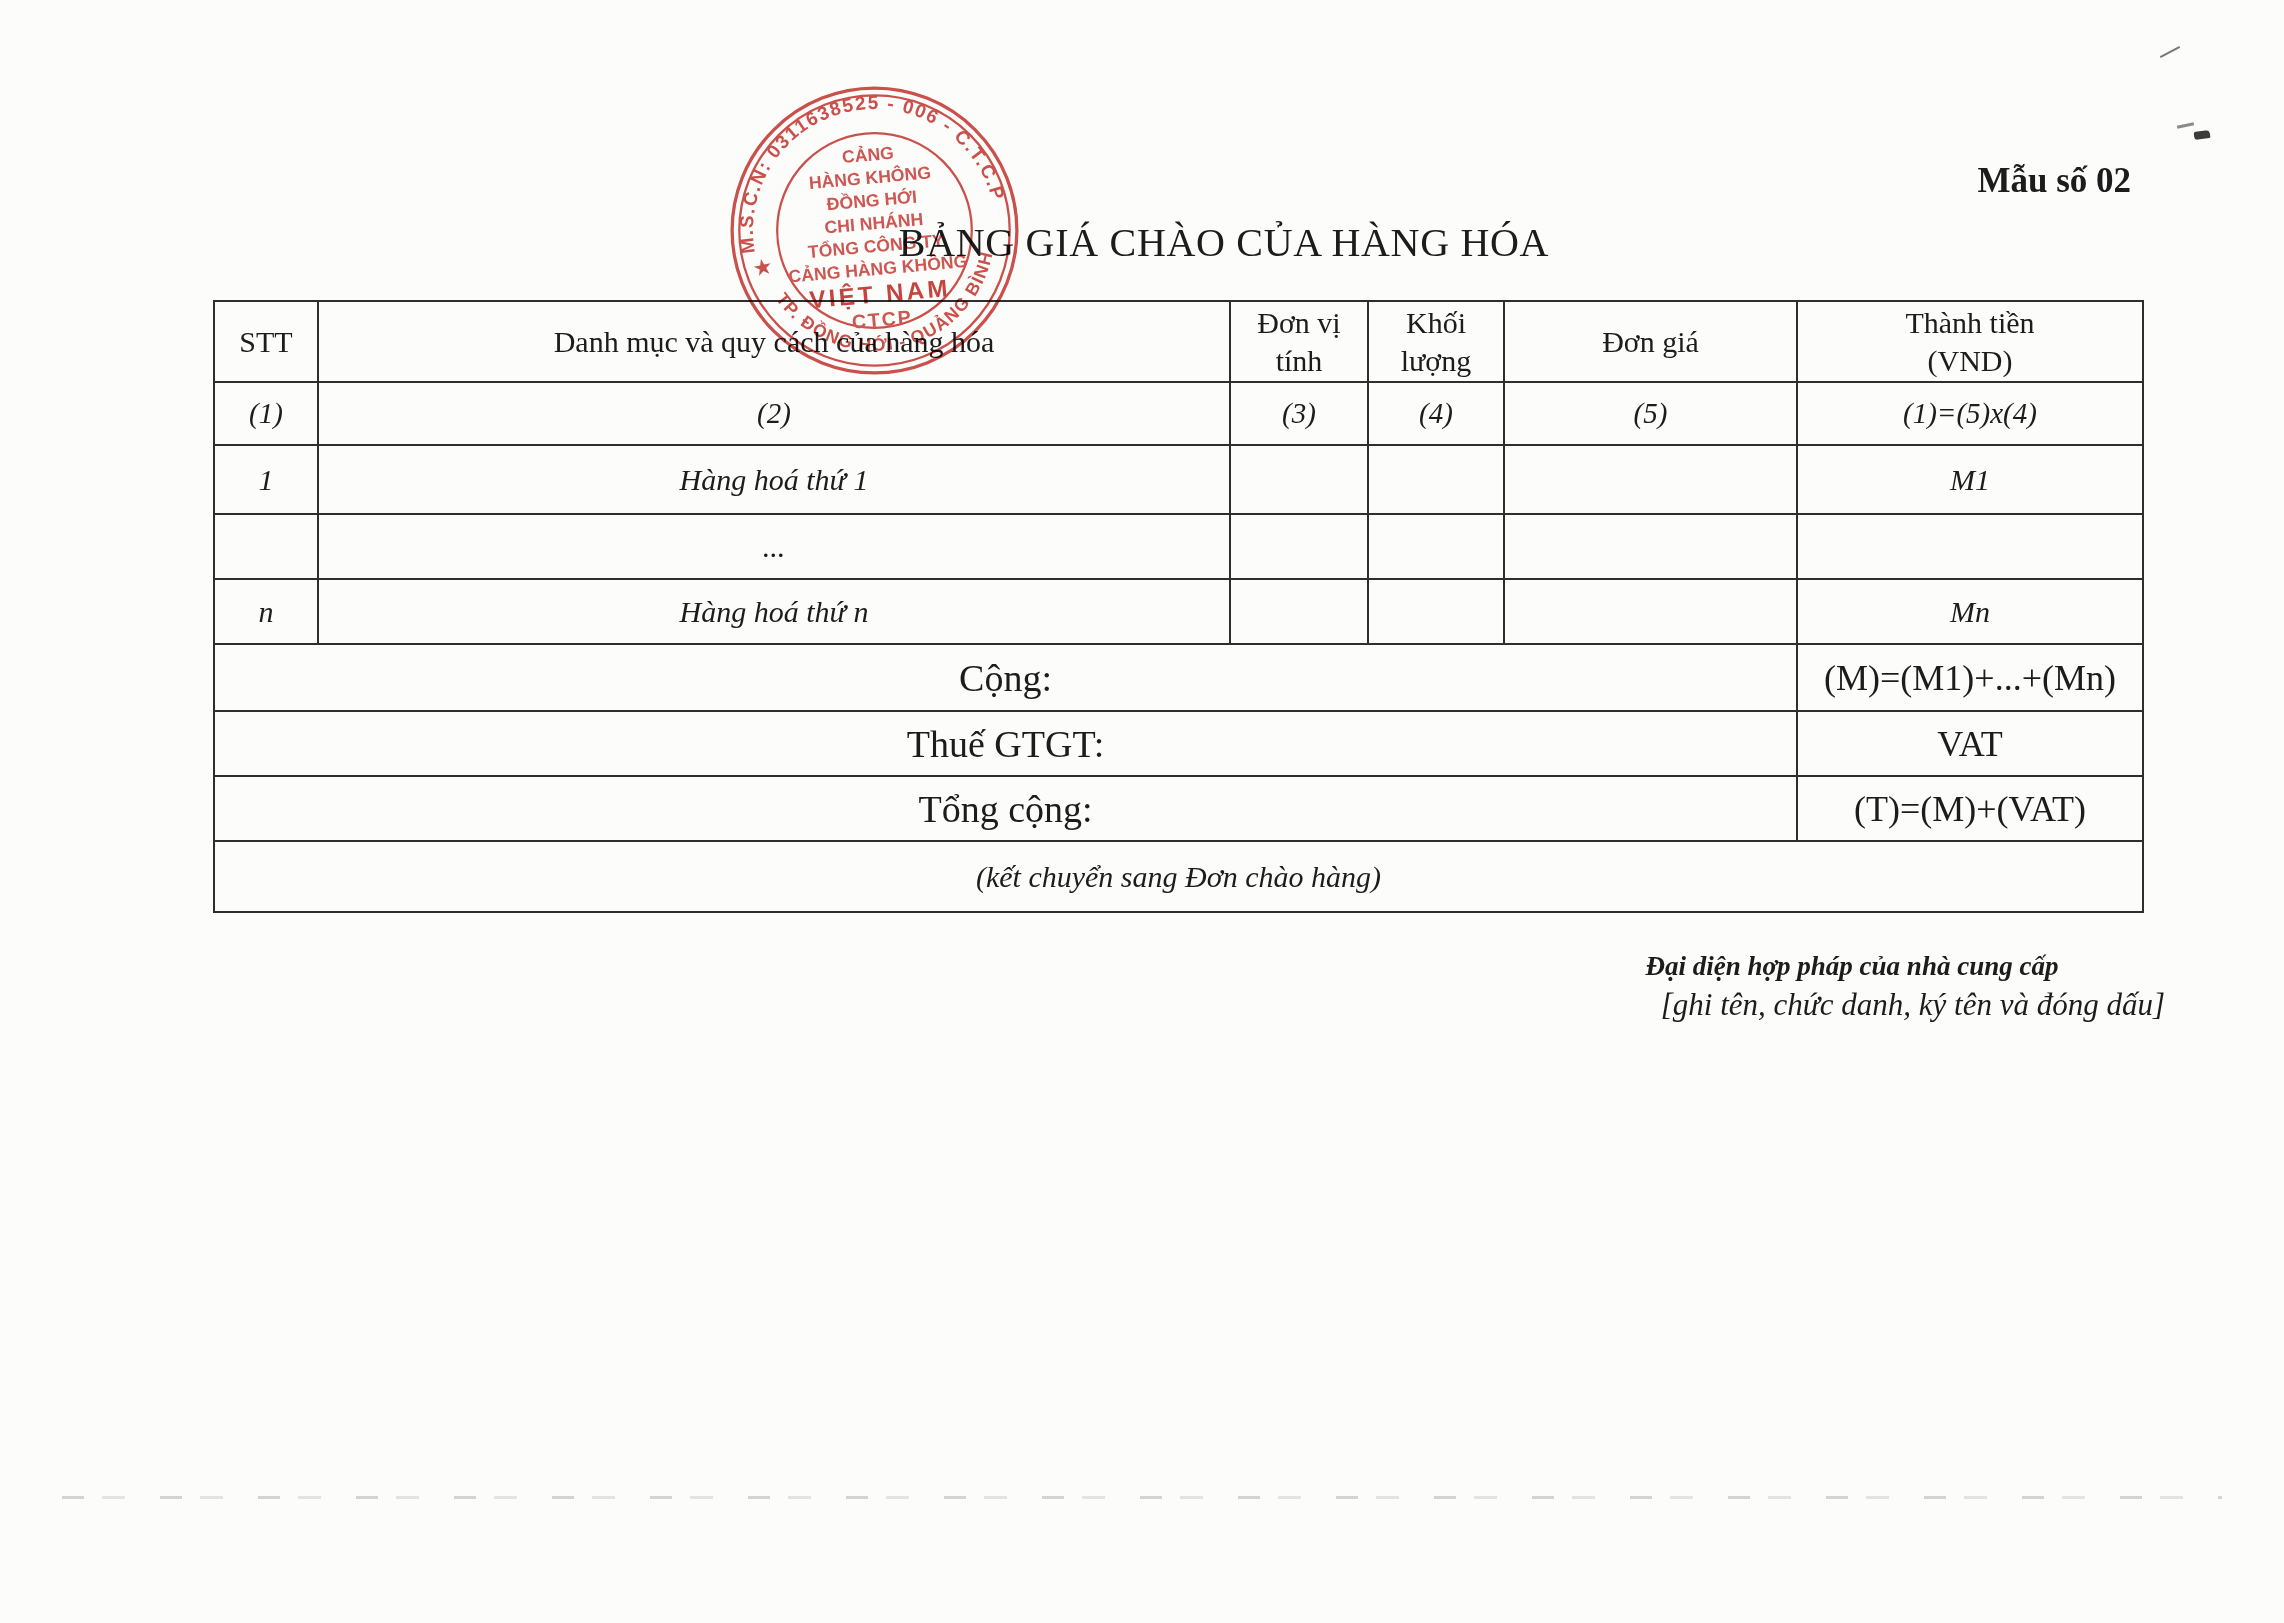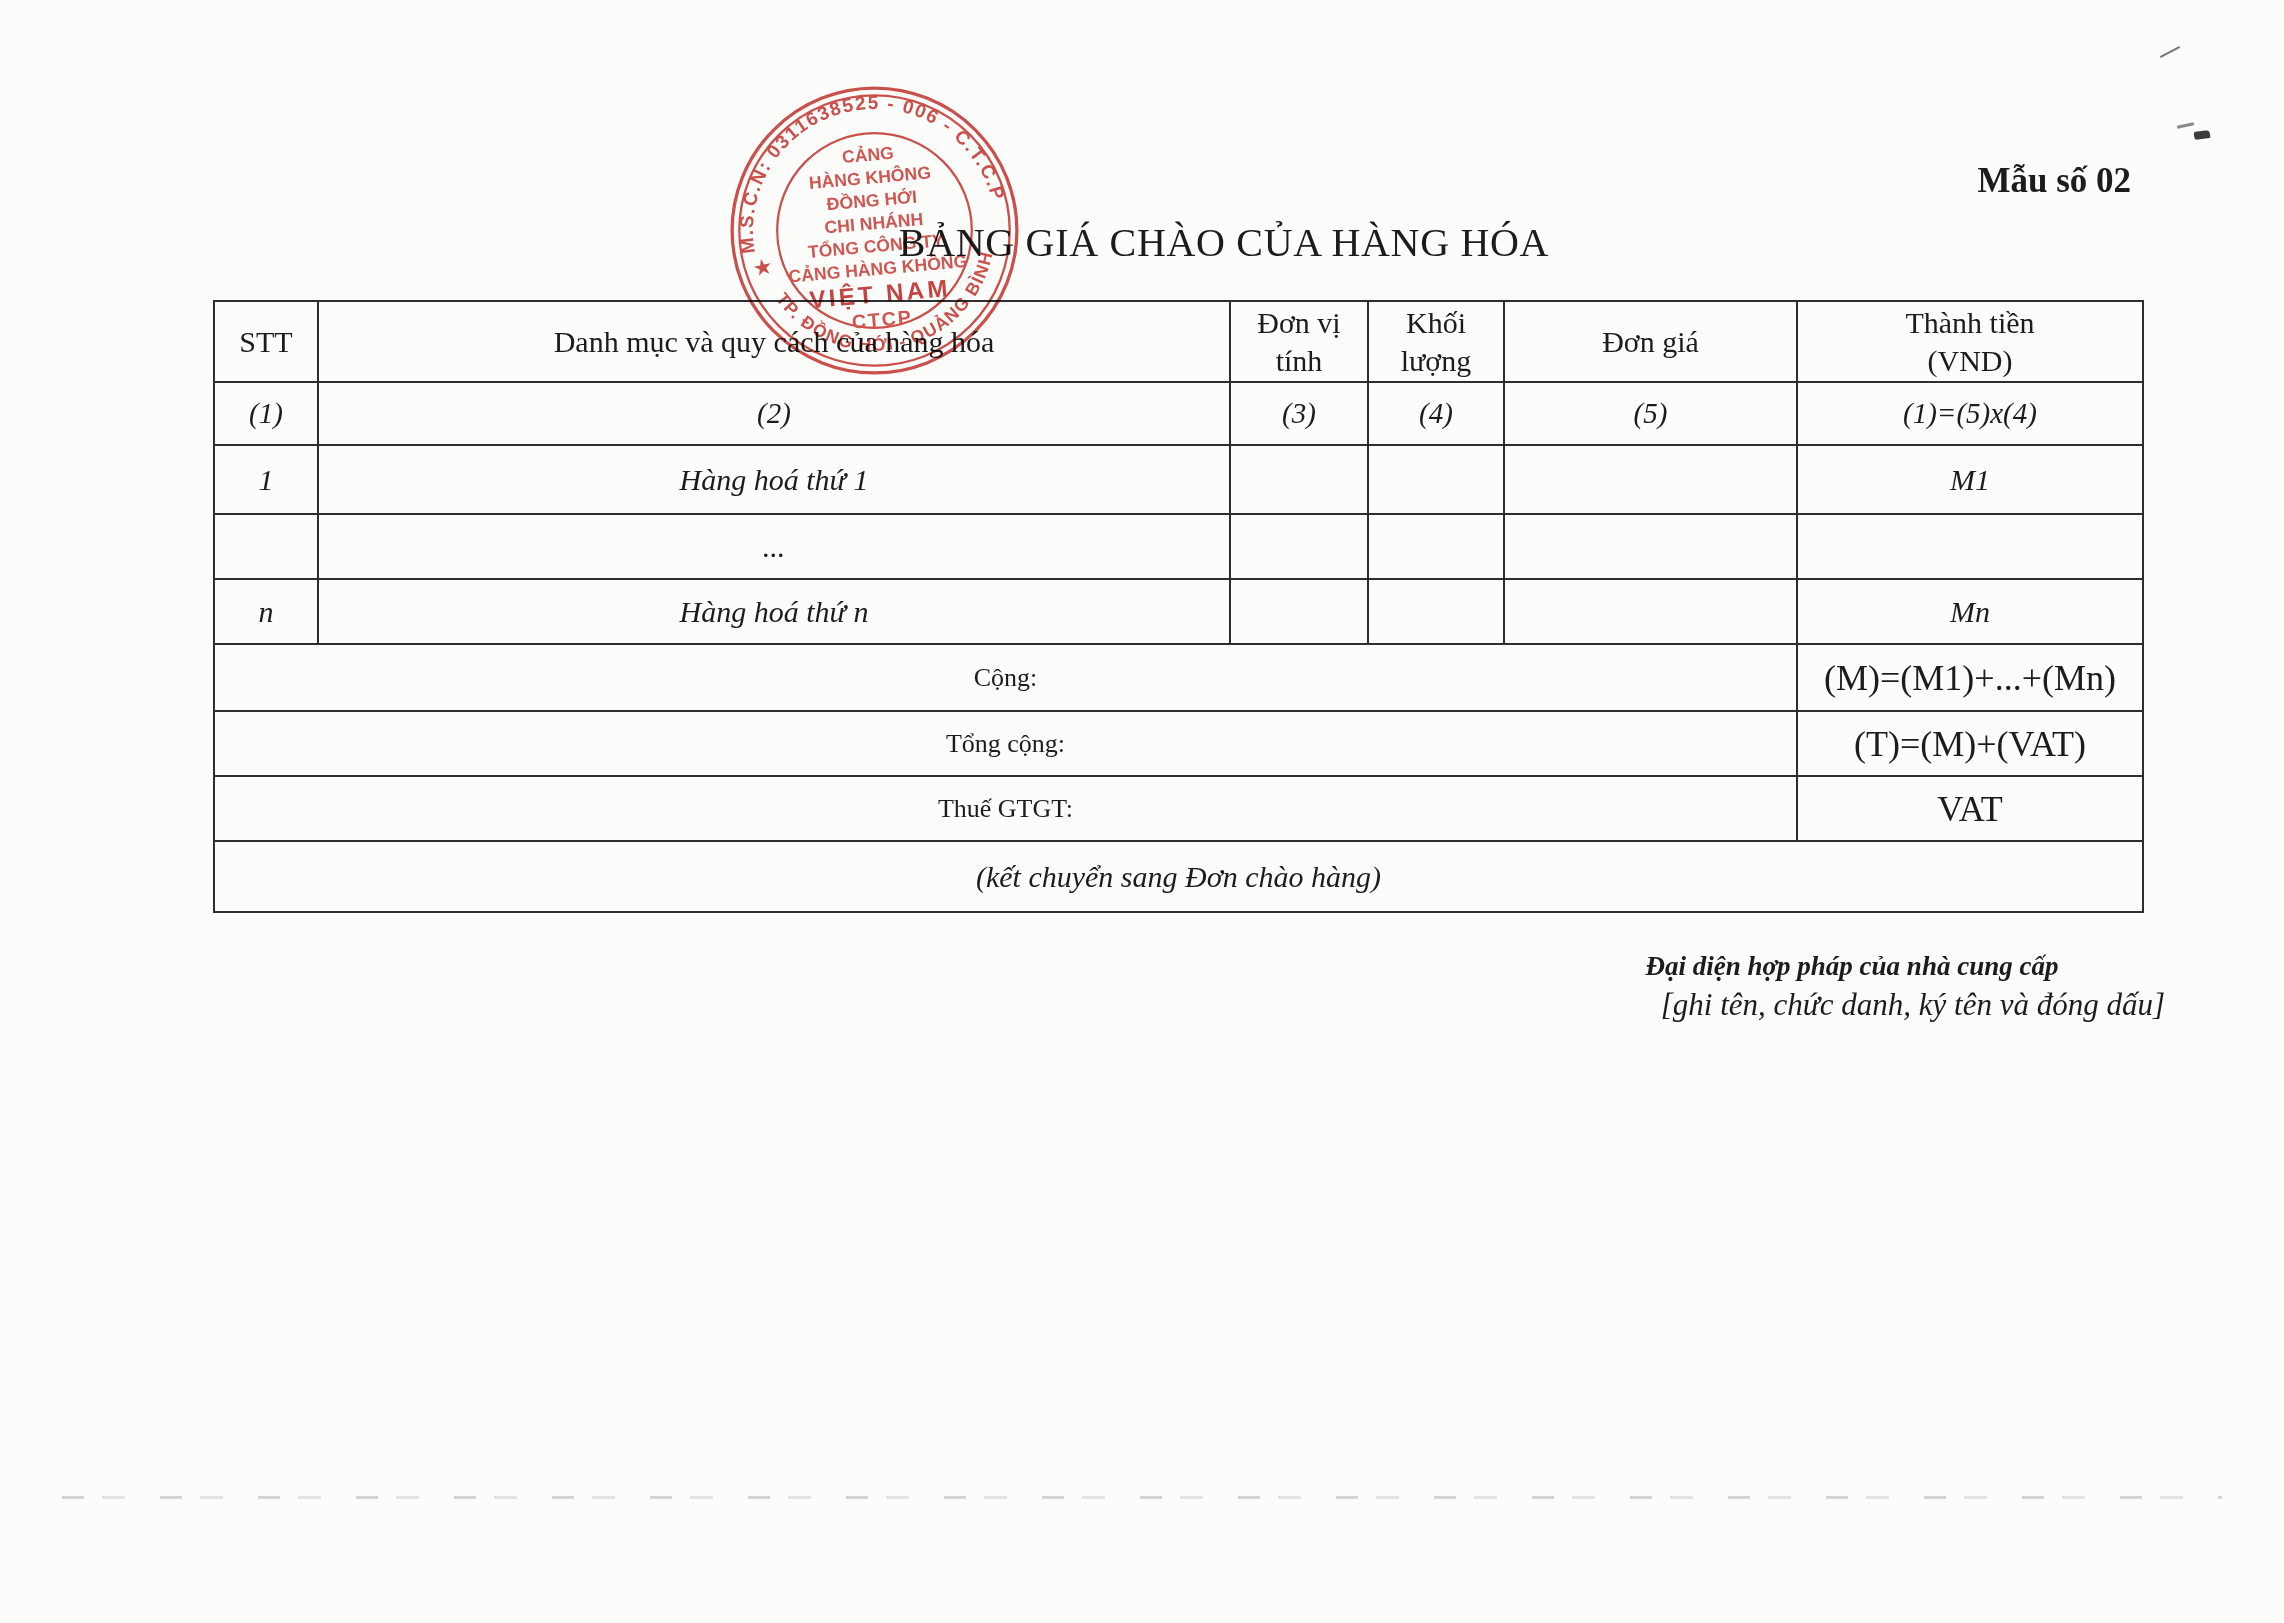--- a/index.html
+++ b/index.html
@@ -28,21 +28,21 @@
   table.quote td,table.quote th{
     border:2px solid #2e2e2e;padding:0 6.5px;overflow:hidden;
     font-weight:normal;vertical-align:middle;text-align:center;
   }
   table.quote{border:2.6px solid #2e2e2e;}
   .h-cell{font-size:30px;font-weight:bold;line-height:1.25;}
   .h-cell .l{display:block;}
   .idx{font-size:29px;font-style:italic;}
   .item{font-size:30px;font-style:italic;}
   td.desc{text-align:left;padding-left:17px;}
-  .sum-label{font-size:26px;margin-left:24px;}
+  .sum-label{font-size:38px;margin-left:24px;}
   .sum-value{font-size:36px;font-weight:bold;}
   .bold{font-weight:bold;}
   .foot-note{font-size:30px;font-style:italic;}
   
   .signature{
     position:absolute;top:948px;right:119px;width:626px;
     text-align:center;z-index:2;
   }
   .sig-line1{font-size:27px;font-weight:bold;line-height:1.35;font-style:italic;}
   .sig-line2{font-size:31px;font-style:italic;line-height:1.35;text-align:right;}
@@ -167,26 +167,26 @@
         <td class="item"></td>
         <td class="item"></td>
         <td class="item"></td>
         <td class="item">Mn</td>
       </tr>
       <tr style="height:67px">
         <td colspan="5" class="sum-label">Cộng:</td>
         <td class="sum-value">(M)=(M1)+...+(Mn)</td>
       </tr>
       <tr style="height:65px">
+        <td colspan="5" class="sum-label">Thuế GTGT:</td>
+        <td class="sum-value">VAT</td>
+      </tr>
+      <tr style="height:65px">
         <td colspan="5" class="sum-label bold">Tổng cộng:</td>
         <td class="sum-value">(T)=(M)+(VAT)</td>
-      </tr>
-      <tr style="height:65px">
-        <td colspan="5" class="sum-label">Thuế GTGT:</td>
-        <td class="sum-value">VAT</td>
       </tr>
       <tr style="height:71px">
         <td colspan="6" class="foot-note">(kết chuyển sang Đơn chào hàng)</td>
       </tr>
     </tbody>
   </table>
 
   <div class="signature">
     <div class="sig-line1">Đại diện hợp pháp của nhà cung cấp</div>
     <div class="sig-line2">[ghi tên, chức danh, ký tên và đóng dấu]</div>

